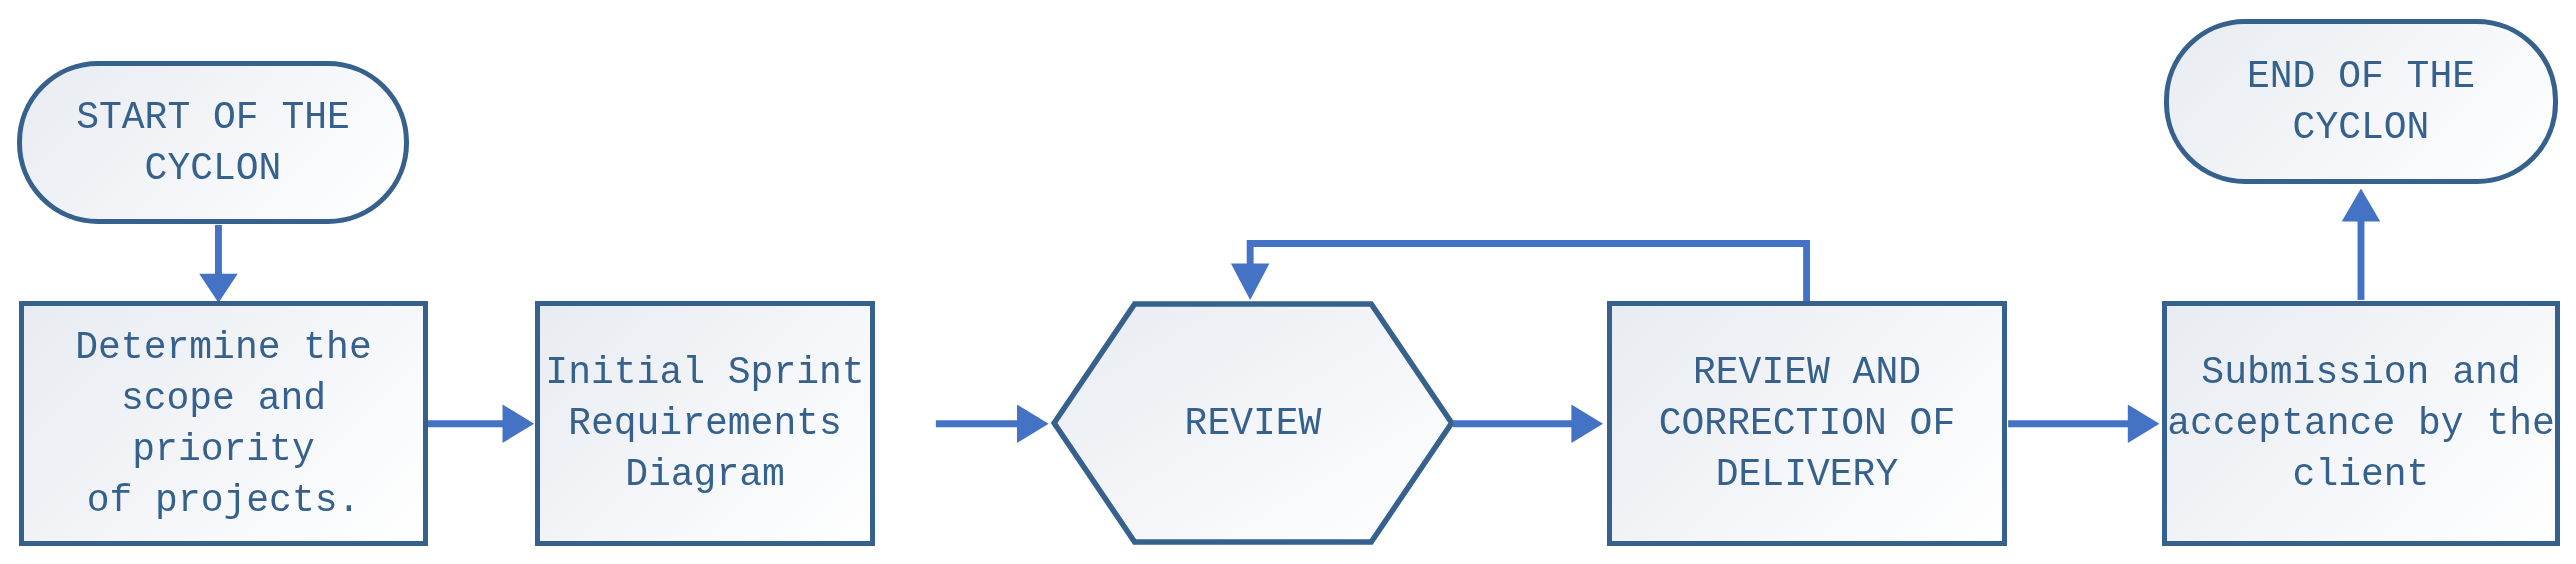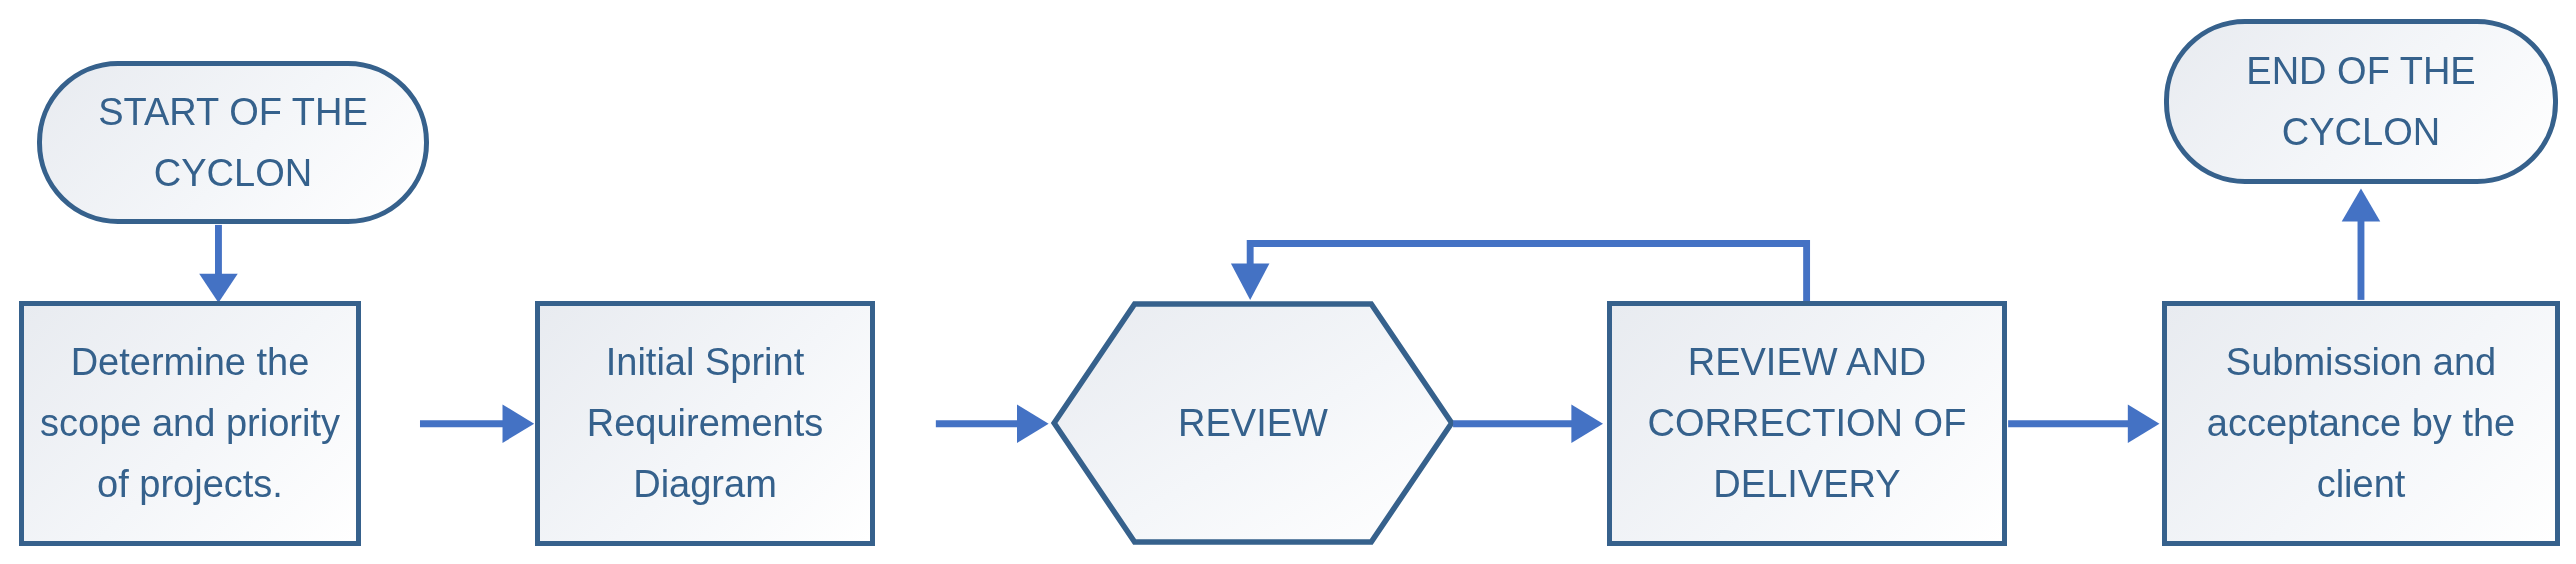--- a/index.html
+++ b/index.html
@@ -21,23 +21,24 @@
   }
   .terminator{border-radius:81px;}
   .hex-label{
     position:absolute;
     display:flex;align-items:center;justify-content:center;
     text-align:center;
   }
   .label{
     color:var(--text,#35618c);
     font-size:38px;
-    line-height:61px;
+    line-height:51px;
     white-space:pre-line;
     letter-spacing:0px;
+    font-family:Liberation Mono, monospace;
   }
   .connector line,.connector polyline{
     stroke:var(--arrow,#4472c4);
     stroke-width:10;
     fill:none;
   }
   .connector polyline{stroke-linecap:round;}
   .connector polygon{fill:var(--arrow,#4472c4);}
   .hex-shape{
     fill:url(#shapeFill);
@@ -90,26 +91,26 @@
       <line x1="2919" y1="616" x2="3095" y2="616"></line>
       <polygon points="3093,588 3093,644 3139,616"></polygon>
     </g>
 
     <g class="connector">
       <line x1="3432" y1="436" x2="3432" y2="320"></line>
       <polygon points="3404,322 3460,322 3432,274"></polygon>
     </g>
   </svg>
 
-  <div class="shape terminator" style="left:37px;top:61px;width:392px;height:163px;justify-content:center;">
+  <div class="shape terminator" style="left:17px;top:61px;width:392px;height:163px;justify-content:center;">
     <div class="label">START OF THE
 CYCLON</div>
   </div>
 
-  <div class="shape" style="left:19px;top:301px;width:342px;height:245px;">
+  <div class="shape" style="left:19px;top:301px;width:409px;height:245px;">
     <div class="label">Determine the
 scope and priority
 of projects.</div>
   </div>
 
   <div class="shape" style="left:535px;top:301px;width:340px;height:245px;">
     <div class="label">Initial Sprint
 Requirements
 Diagram</div>
   </div>

